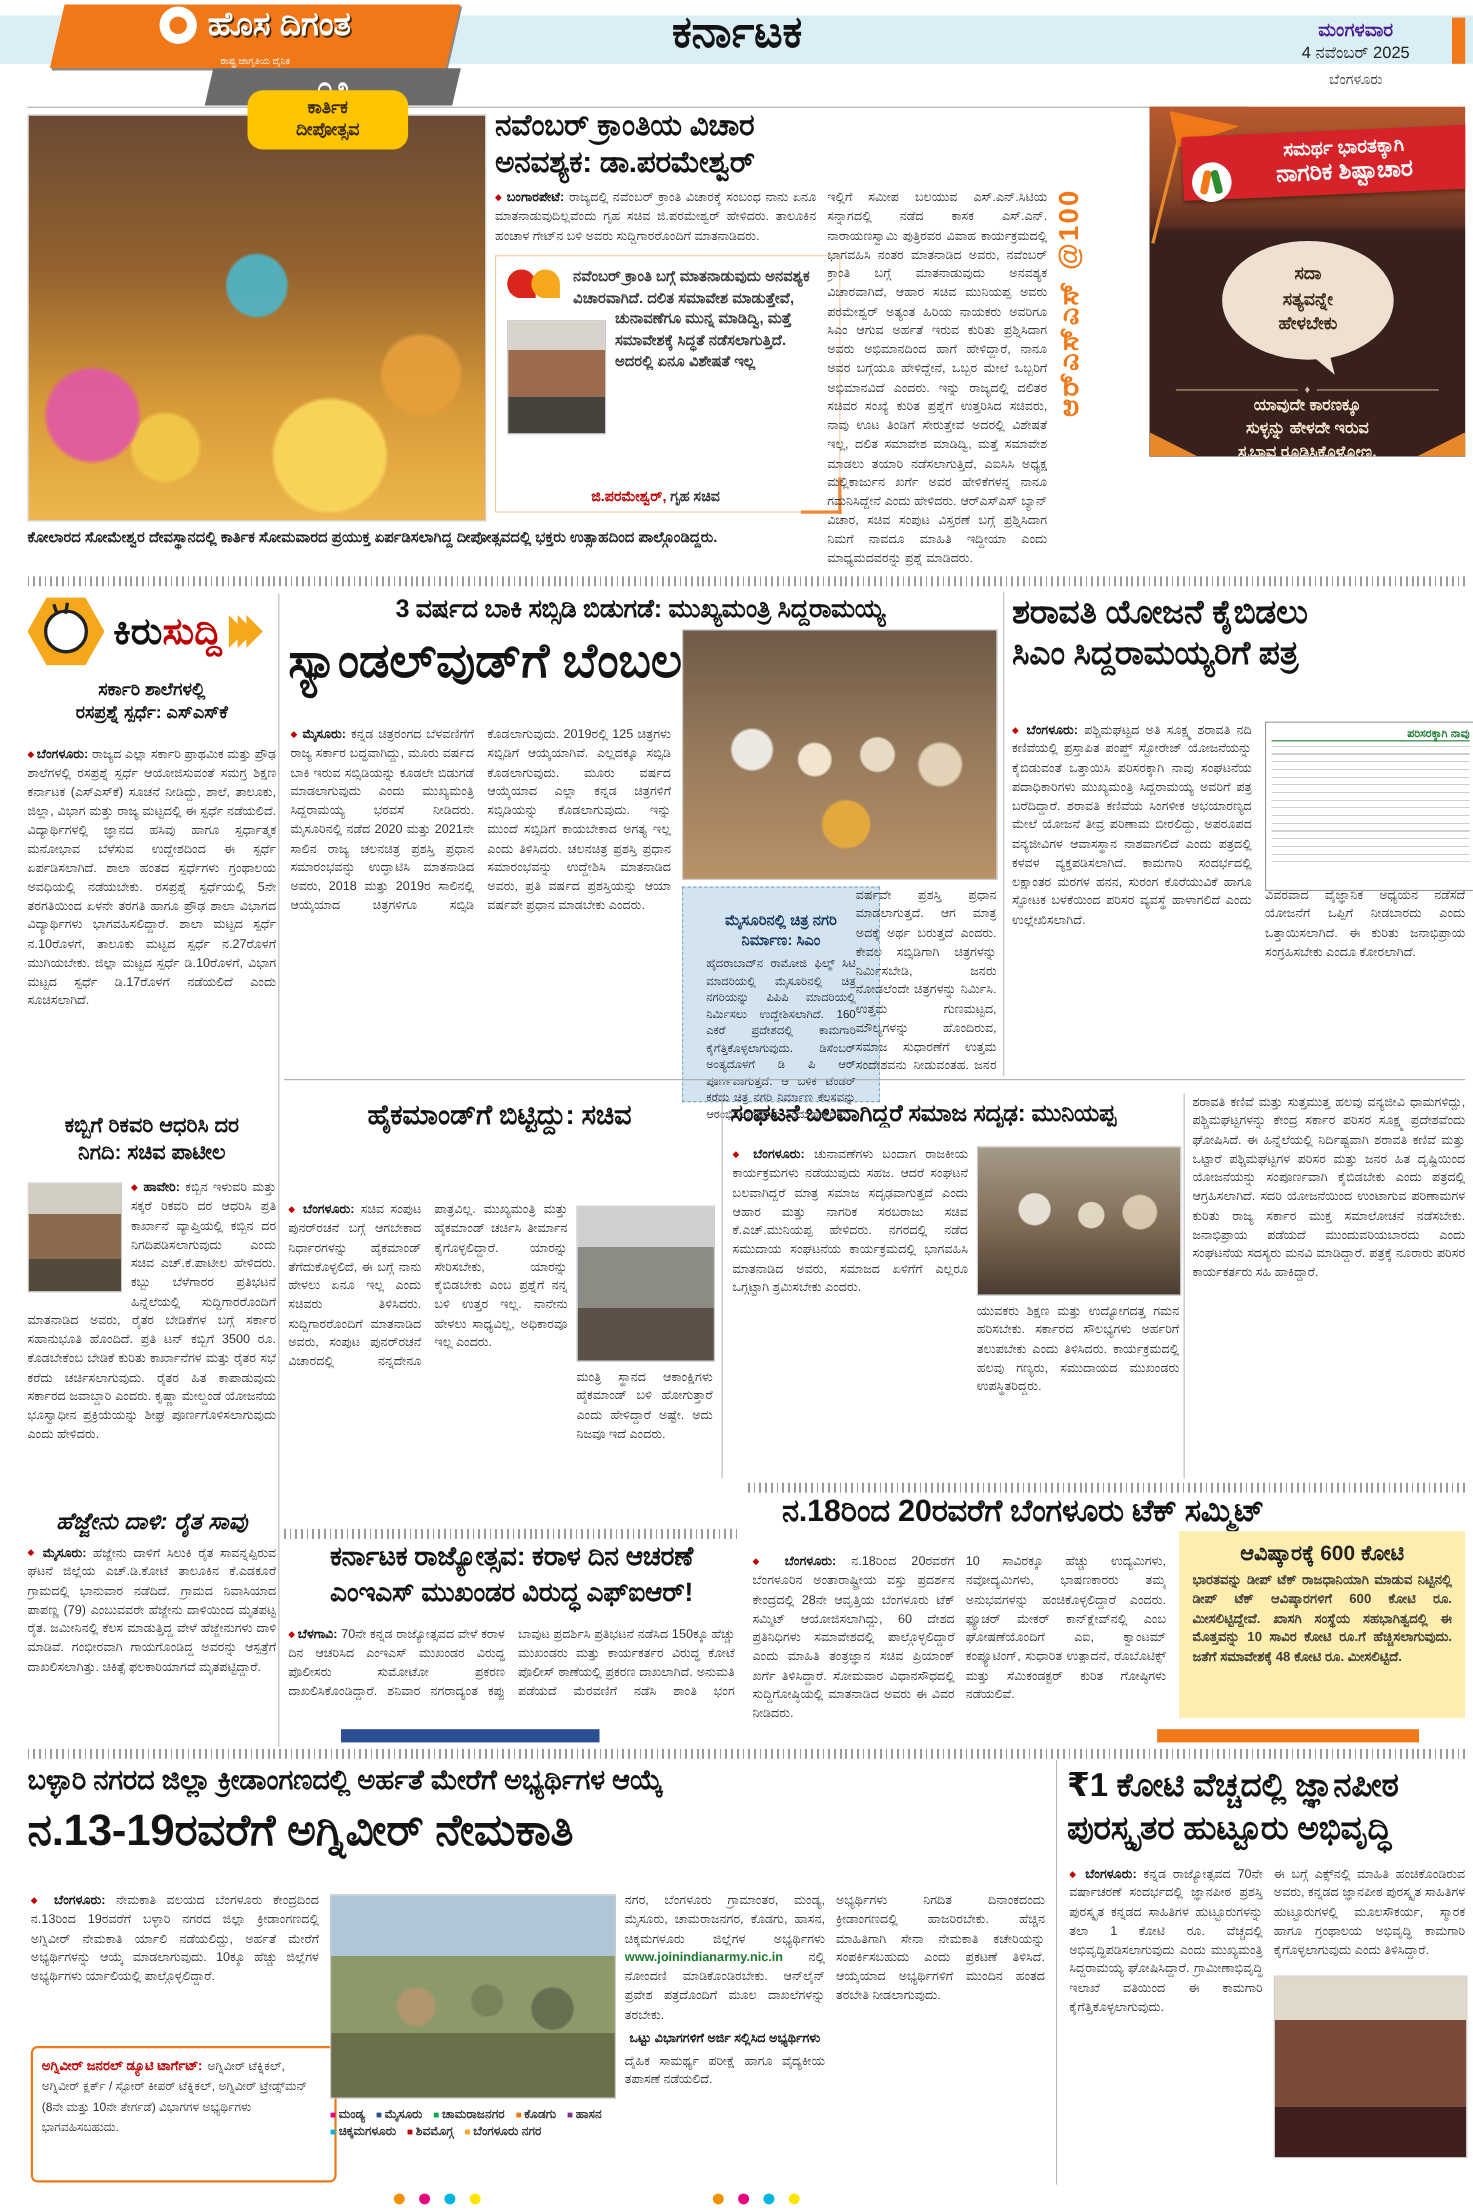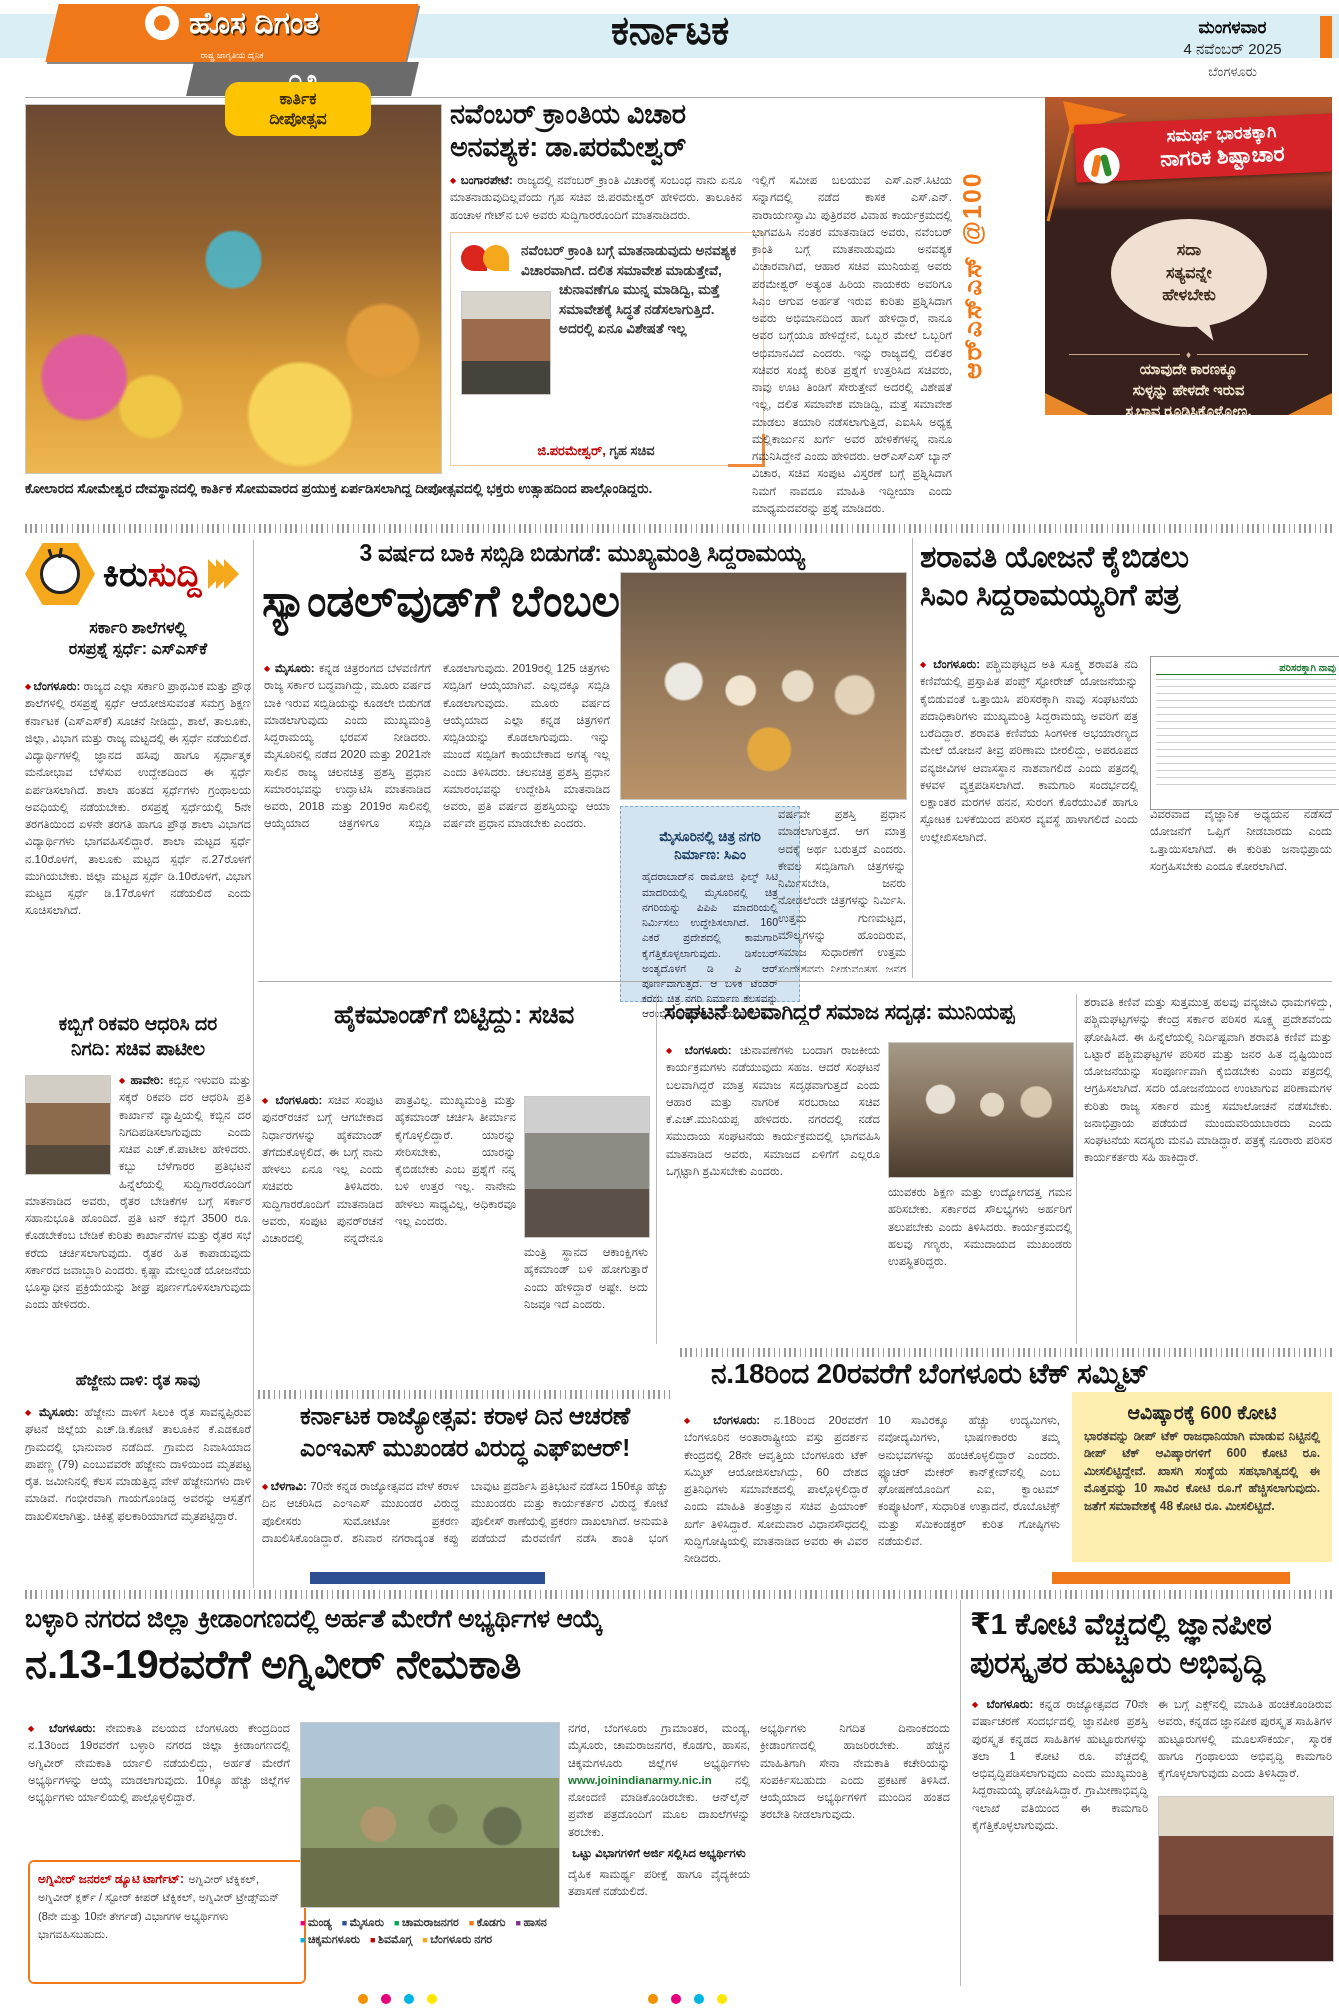--- a/index.html
+++ b/index.html
@@ -106,21 +106,21 @@
       </span>
       <span class="logo-title">ಹೊಸ ದಿಗಂತ</span>
     </div>
     <div class="logo-tag">ರಾಷ್ಟ್ರ ಜಾಗೃತಿಯ ದೈನಿಕ</div>
   </div>
 </div>
 <div class="abs page-par" style="left:190px;top:62px;width:225px;height:34px;">
   <div class="page-no">೦೨</div>
 </div>
 <div class="abs" style="left:1150px;top:18px;width:165px;text-align:center;">
-  <div style="color:#000000;font-weight:bold;font-size:17px;">ಮಂಗಳವಾರ</div>
+  <div style="color:#4c1d95;font-weight:bold;font-size:17px;">ಮಂಗಳವಾರ</div>
   <div style="font-size:15px;color:#222;margin-top:2px;">4 ನವೆಂಬರ್ 2025</div>
 </div>
 <div class="abs" style="left:1320px;top:16px;width:12px;height:42px;background:#f07818;"></div>
 <div class="abs" style="left:1150px;top:64px;width:165px;text-align:center;font-size:13px;color:#444;">ಬೆಂಗಳೂರು</div>
 <div class="abs hdiv" style="left:25px;top:97px;width:1110px;"></div>
 
 <div class="abs photo" style="left:25px;top:104px;width:415px;height:368px;
      background:
        radial-gradient(ellipse at 50% 42%, rgba(77,182,201,.9) 0 9%, transparent 10%),
        radial-gradient(circle at 14% 74%, rgba(224,90,160,.95) 0 9%, transparent 10%),
@@ -212,21 +212,21 @@
 <div class="abs ks-head" style="left:25px;top:1012px;width:226px;font-size:19px;">
   <div>ಕಬ್ಬಿಗೆ ರಿಕವರಿ ಆಧರಿಸಿ ದರ</div>
   <div>ನಿಗದಿ: ಸಚಿವ ಪಾಟೀಲ</div>
 </div>
 <div class="abs body-txt jt" style="left:25px;top:1072px;width:226px;height:288px;overflow:hidden;">
   <span class="photo" style="float:left;width:84px;height:98px;margin:3px 8px 4px 0;background:linear-gradient(180deg,#d3cec4 0 28%,#8c6a4e 28% 70%,#55493c 70%);"></span>
   <span class="loc">ಹಾವೇರಿ:</span>
   <span>ಕಬ್ಬಿನ ಇಳುವರಿ ಮತ್ತು ಸಕ್ಕರೆ ರಿಕವರಿ ದರ ಆಧರಿಸಿ ಪ್ರತಿ ಕಾರ್ಖಾನೆ ವ್ಯಾಪ್ತಿಯಲ್ಲಿ ಕಬ್ಬಿನ ದರ ನಿಗದಿಪಡಿಸಲಾಗುವುದು ಎಂದು ಸಚಿವ ಎಚ್.ಕೆ.ಪಾಟೀಲ ಹೇಳಿದರು. ಕಬ್ಬು ಬೆಳೆಗಾರರ ಪ್ರತಿಭಟನೆ ಹಿನ್ನೆಲೆಯಲ್ಲಿ ಸುದ್ದಿಗಾರರೊಂದಿಗೆ ಮಾತನಾಡಿದ ಅವರು, ರೈತರ ಬೇಡಿಕೆಗಳ ಬಗ್ಗೆ ಸರ್ಕಾರ ಸಹಾನುಭೂತಿ ಹೊಂದಿದೆ. ಪ್ರತಿ ಟನ್ ಕಬ್ಬಿಗೆ 3500 ರೂ. ಕೊಡಬೇಕೆಂಬ ಬೇಡಿಕೆ ಕುರಿತು ಕಾರ್ಖಾನೆಗಳ ಮತ್ತು ರೈತರ ಸಭೆ ಕರೆದು ಚರ್ಚಿಸಲಾಗುವುದು. ರೈತರ ಹಿತ ಕಾಪಾಡುವುದು ಸರ್ಕಾರದ ಜವಾಬ್ದಾರಿ ಎಂದರು. ಕೃಷ್ಣಾ ಮೇಲ್ದಂಡೆ ಯೋಜನೆಯ ಭೂಸ್ವಾಧೀನ ಪ್ರಕ್ರಿಯೆಯನ್ನು ಶೀಘ್ರ ಪೂರ್ಣಗೊಳಿಸಲಾಗುವುದು ಎಂದು ಹೇಳಿದರು.</span>
 </div>
 
-<div class="abs ks-head" style="left:25px;top:1370px;width:226px;font-size:15px;">ಹೆಜ್ಜೇನು ದಾಳಿ: ರೈತ ಸಾವು</div>
+<div class="abs ks-head" style="left:25px;top:1370px;width:226px;font-size:21px;font-style:italic;">ಹೆಜ್ಜೇನು ದಾಳಿ: ರೈತ ಸಾವು</div>
 <div class="abs body-txt jt" style="left:25px;top:1404px;width:226px;height:182px;overflow:hidden;">
   <span class="loc">ಮೈಸೂರು:</span>
   <span>ಹೆಜ್ಜೇನು ದಾಳಿಗೆ ಸಿಲುಕಿ ರೈತ ಸಾವನ್ನಪ್ಪಿರುವ ಘಟನೆ ಜಿಲ್ಲೆಯ ಎಚ್.ಡಿ.ಕೋಟೆ ತಾಲೂಕಿನ ಕೆ.ಎಡಕೂರೆ ಗ್ರಾಮದಲ್ಲಿ ಭಾನುವಾರ ನಡೆದಿದೆ. ಗ್ರಾಮದ ನಿವಾಸಿಯಾದ ಪಾಪಣ್ಣ (79) ಎಂಬುವವರೇ ಹೆಜ್ಜೇನು ದಾಳಿಯಿಂದ ಮೃತಪಟ್ಟ ರೈತ. ಜಮೀನಿನಲ್ಲಿ ಕೆಲಸ ಮಾಡುತ್ತಿದ್ದ ವೇಳೆ ಹೆಜ್ಜೇನುಗಳು ದಾಳಿ ಮಾಡಿವೆ. ಗಂಭೀರವಾಗಿ ಗಾಯಗೊಂಡಿದ್ದ ಅವರನ್ನು ಆಸ್ಪತ್ರೆಗೆ ದಾಖಲಿಸಲಾಗಿತ್ತು. ಚಿಕಿತ್ಸೆ ಫಲಕಾರಿಯಾಗದೆ ಮೃತಪಟ್ಟಿದ್ದಾರೆ.</span>
 </div>
 
 <div class="abs hl center" style="left:258px;top:540px;width:648px;font-size:23px;">3 ವರ್ಷದ ಬಾಕಿ ಸಬ್ಸಿಡಿ ಬಿಡುಗಡೆ: ಮುಖ್ಯಮಂತ್ರಿ ಸಿದ್ದರಾಮಯ್ಯ</div>
 <div class="abs hl" style="left:262px;top:576px;width:352px;font-size:44px;white-space:nowrap;">ಸ್ಯಾಂಡಲ್‌ವುಡ್‌ಗೆ ಬೆಂಬಲ</div>
 <div class="abs photo" style="left:620px;top:572px;width:285px;height:226px;
      background:
        radial-gradient(circle at 22% 48%, rgba(245,245,240,.9) 0 7%, transparent 8%),

